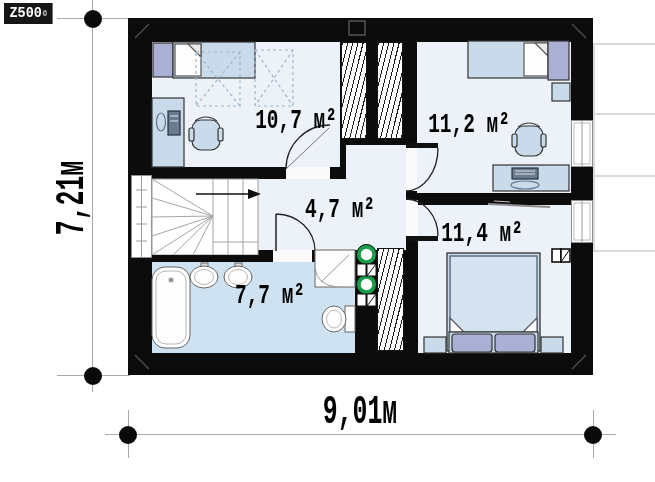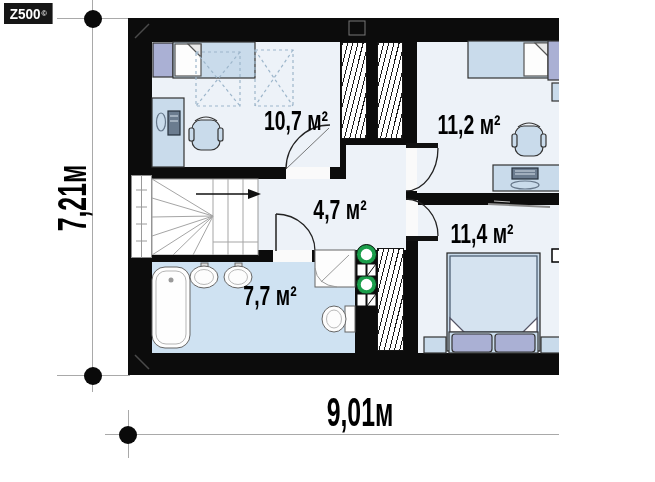--- a/index.html
+++ b/index.html
@@ -1,22 +1,22 @@
 <!DOCTYPE html>
 <html style="--wall: #0c0c0c; --floor: #edf2f8; --bathroom-floor: #cfe2f2; --furniture: #c9dbeb; --wardrobe: #aab0d4; --vent-green: #1b9e4b; --dimension-line: #a9a9a9;"><head>
 <meta charset="utf-8">
 <style>
   :root{
     --wall:#0c0c0c; --floor:#edf2f8; --bathroom-floor:#cfe2f2;
     --furniture:#c9dbeb; --wardrobe:#aab0d4; --vent-green:#1b9e4b;
     --dimension-line:#a9a9a9;
   }
   html,body{margin:0;padding:0;background:#fff;}
-  .stage{position:relative;width:523px;height:482px;background:#fff;overflow:hidden;
-         font-family:Liberation Sans, sans-serif;padding-left:36px;}
+  .stage{position:relative;width:655px;height:482px;background:#fff;overflow:hidden;
+         font-family:Liberation Mono, monospace;}
   .abs{position:absolute;}
   
   .logo{left:4px;top:3px;width:54px;height:21px;background:#161616;color:#fff;
         display:flex;align-items:center;justify-content:center;font-weight:bold;
         font-size:15px;letter-spacing:0;transform:scaleX(.9);transform-origin:left center;}
   .logo sup{font-size:8px;margin-left:1px;}
   
   .plan{left:128px;top:18px;width:465px;height:357px;background:var(--wall);}
   .floor{background:var(--floor);}
   .bathfloor{background:var(--bathroom-floor);}

